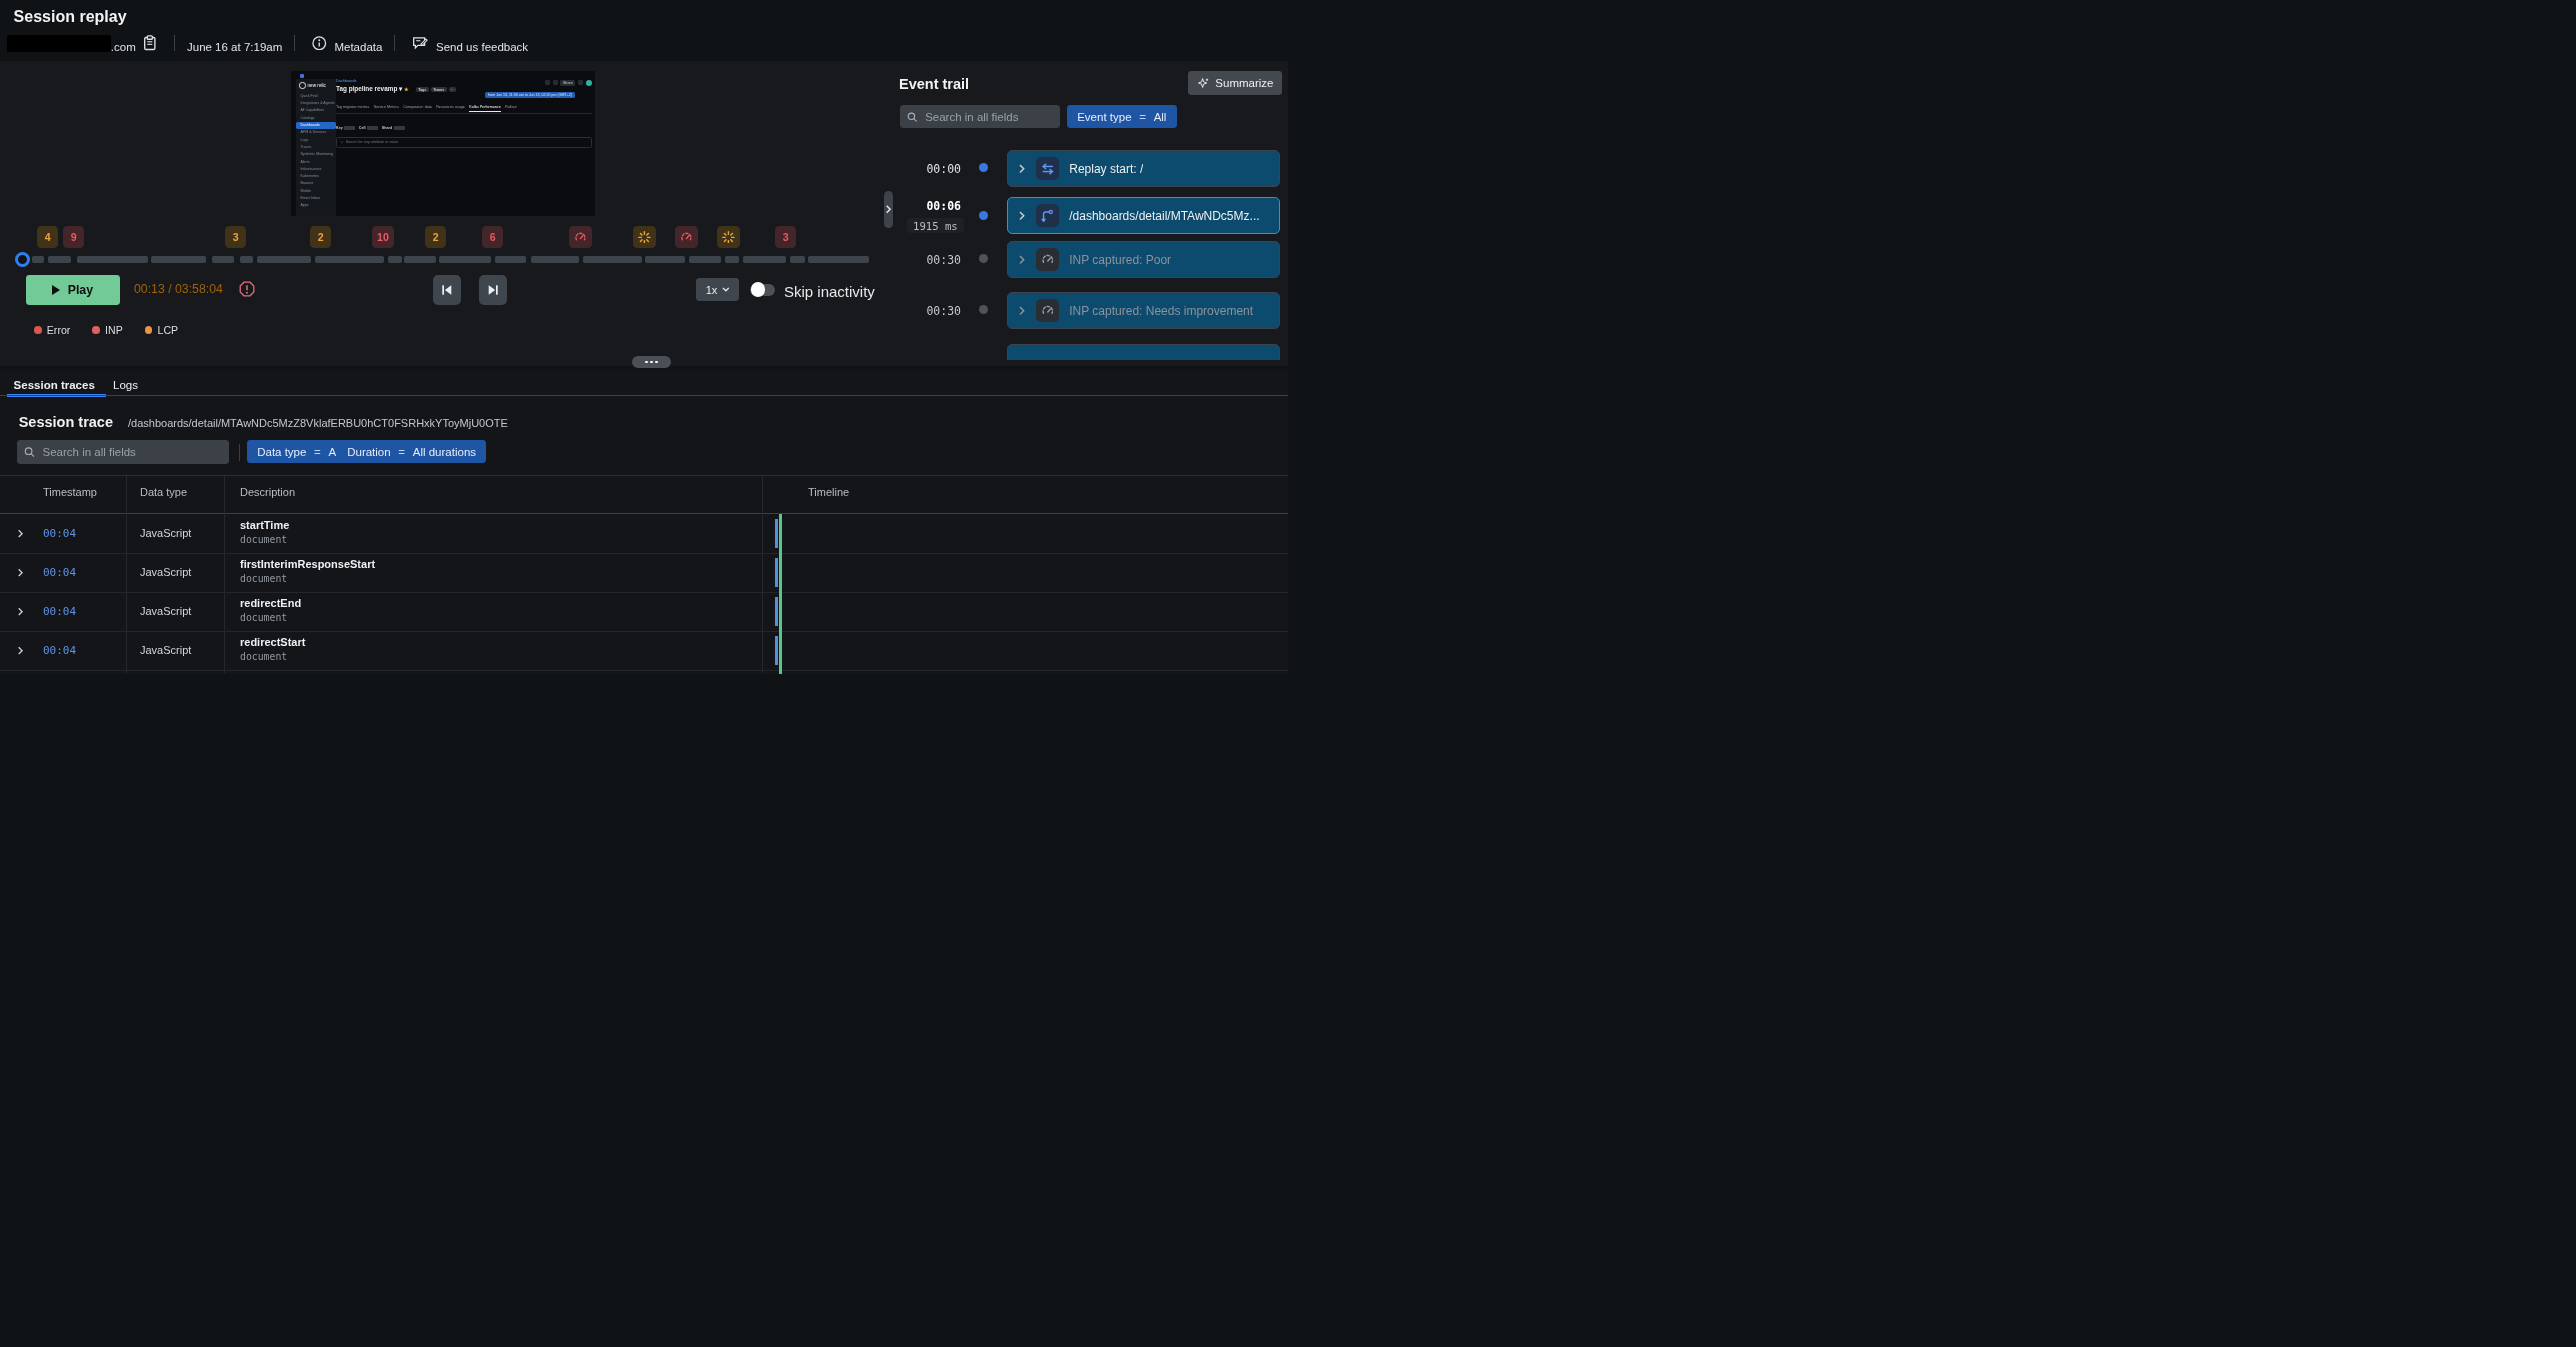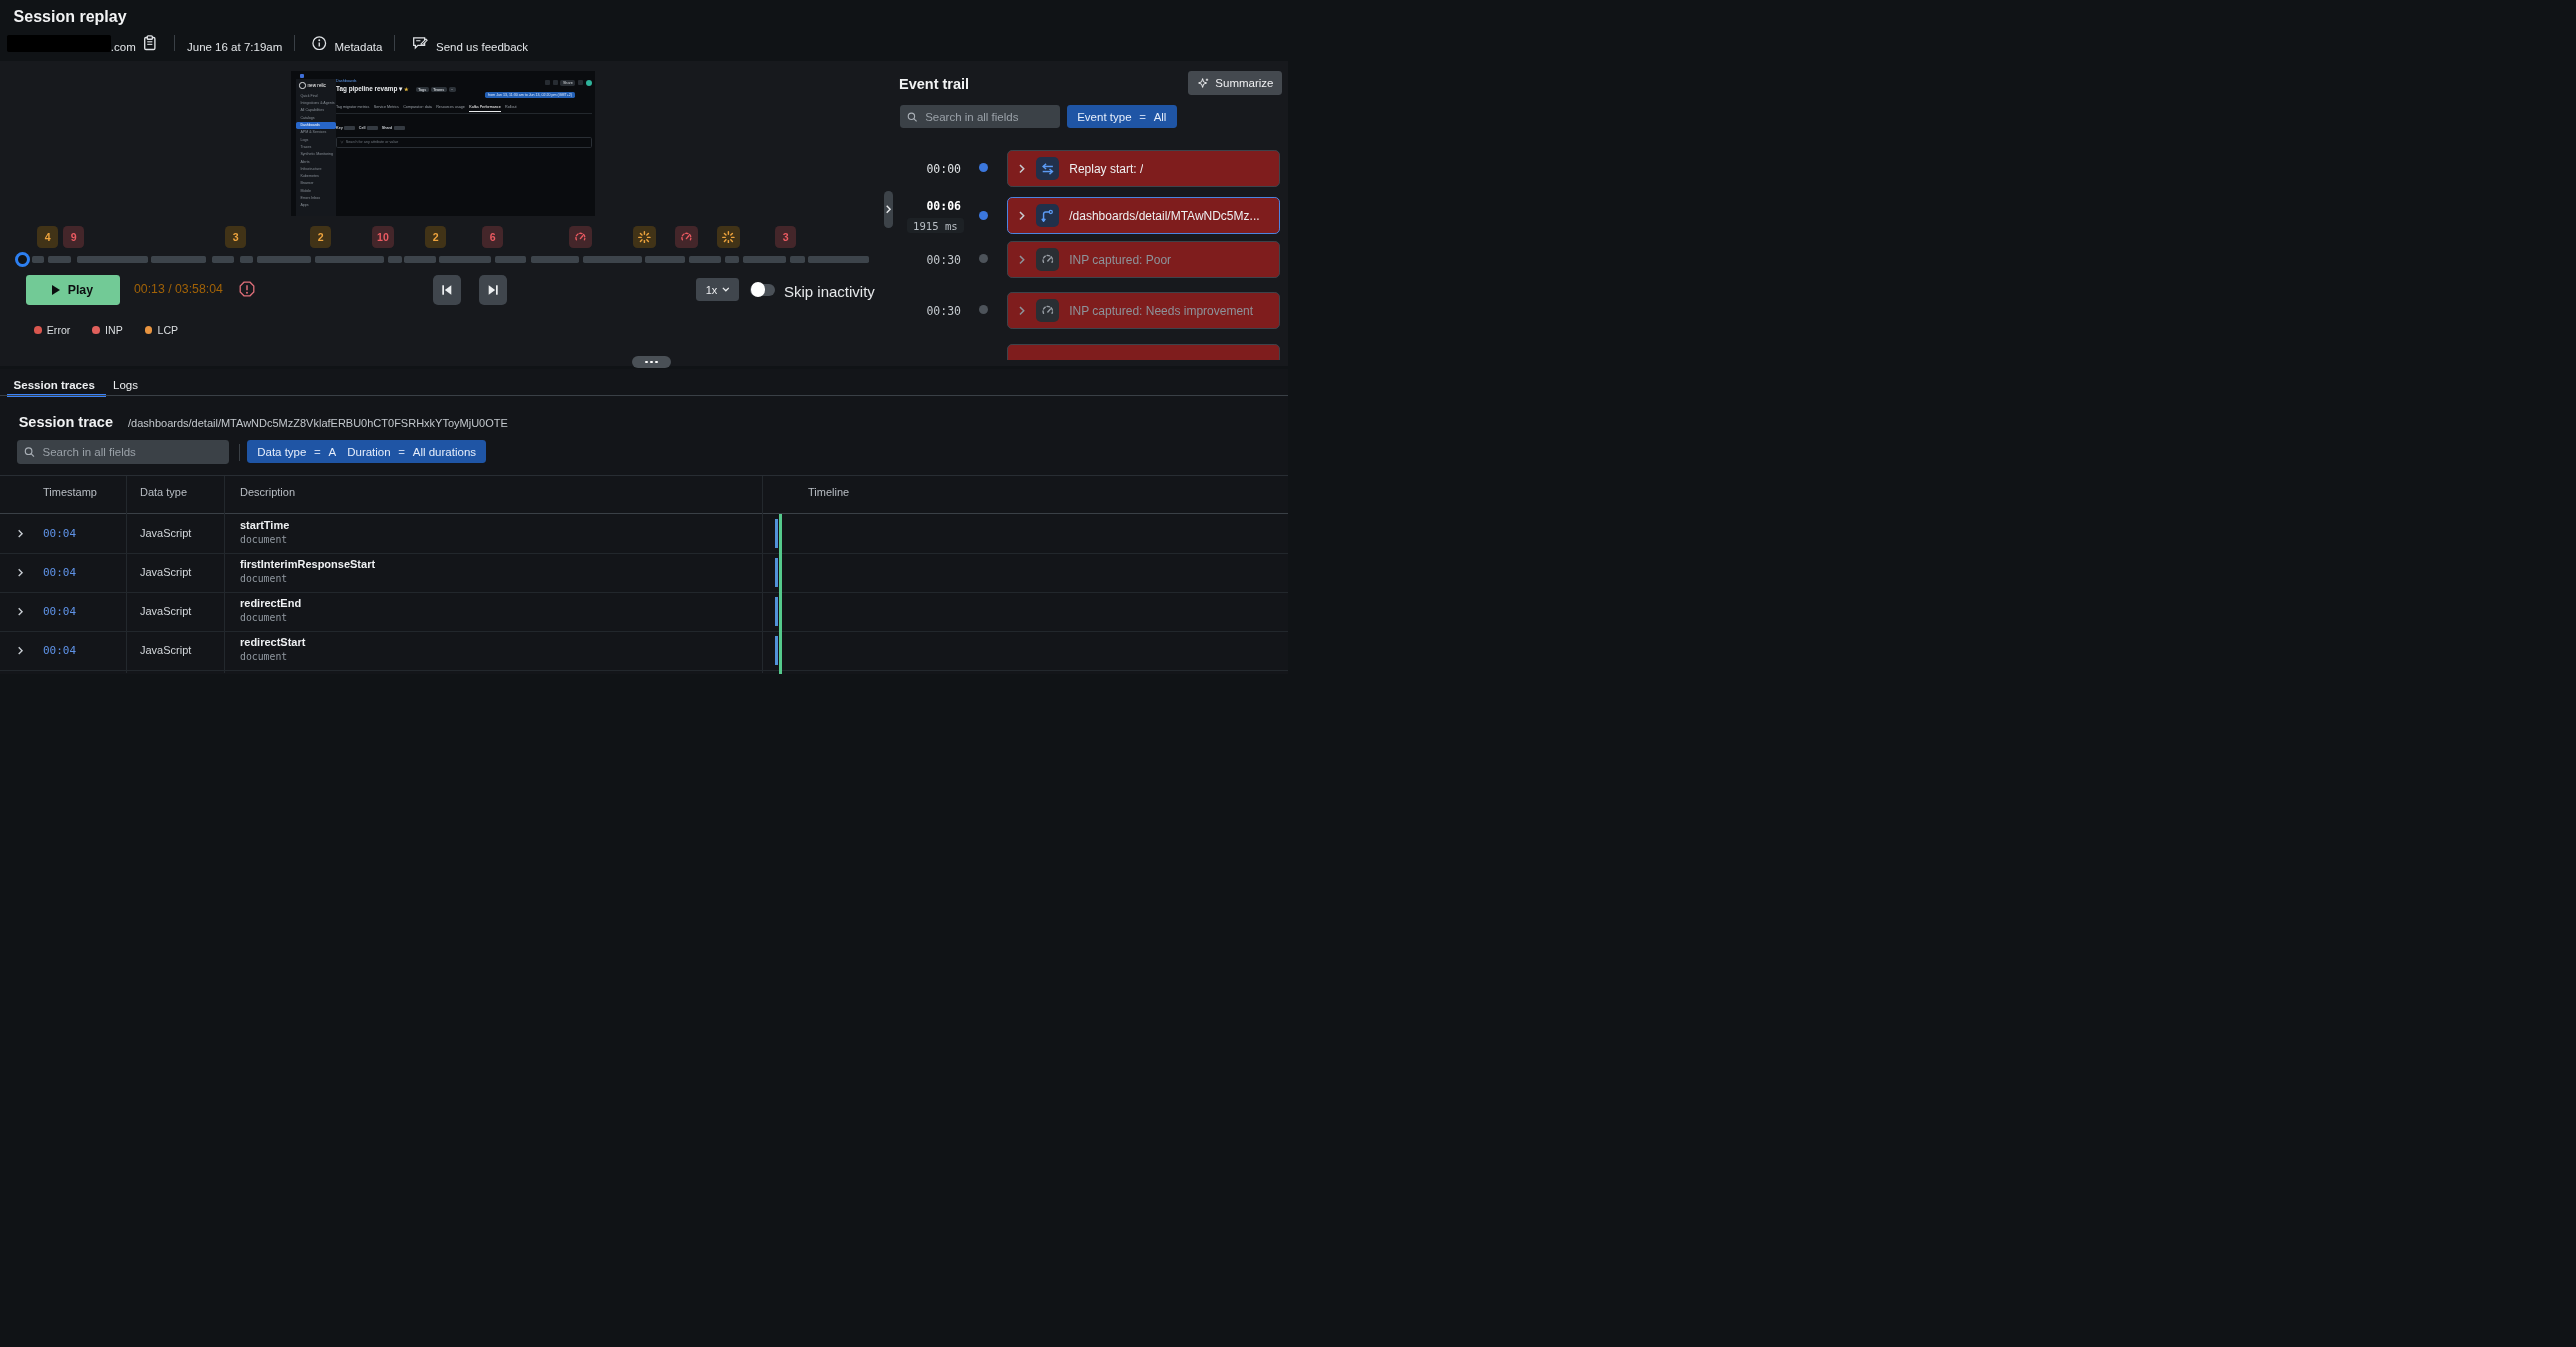--- a/index.html
+++ b/index.html
@@ -97,21 +97,21 @@
       gap:7.7px;padding:0 10.2px;font-size:11.5px;color:#e6eefb;cursor:pointer;}
   .blue-pill .eq{color:#c4d4ef;}
   .et-handle{left:884px;top:191px;width:9.4px;height:37px;background:#3d4349;border-radius:4.3px;
       display:flex;align-items:center;justify-content:center;cursor:pointer;}
   .ev-time{position:absolute;width:51px;text-align:right;font-size:11.5px;color:#dfe2e5;}
   .ev-time.b{font-weight:700;color:#fff;}
   .ev-dur{position:absolute;background:#1d2125;border-radius:3.4px;color:#b9bfc5;font-size:10.6px;
       padding:1.7px 6px;}
   .ev-dot{position:absolute;width:9.4px;height:9.4px;border-radius:50%;}
   .ev-card{position:absolute;left:1007px;width:273px;height:37px;border:0.9px solid #3d434a;border-radius:5.1px;
-      background:#7f1d1d;display:flex;align-items:center;gap:10.2px;padding:0 10.2px;box-sizing:border-box;cursor:pointer;}
+      background:#0c4a6e;display:flex;align-items:center;gap:10.2px;padding:0 10.2px;box-sizing:border-box;cursor:pointer;}
   .ev-card.selected{border:1.7px solid #4c84e0;}
   .ev-icon{width:23px;height:23px;border-radius:5.1px;display:flex;align-items:center;justify-content:center;flex:none;}
   .ev-icon.blue{background:#21304a;}
   .ev-icon.gray{background:#2a2e33;}
   .ev-label{font-size:12px;color:#eef0f1;white-space:nowrap;overflow:hidden;}
   .ev-card.muted .ev-label{color:#8d939a;}
   .ev-clip{left:0;top:0;width:1288px;height:360px;overflow:hidden;}
 
   
   .bottom-sec{left:0;top:369px;width:1288px;height:305px;background:#131519;}

